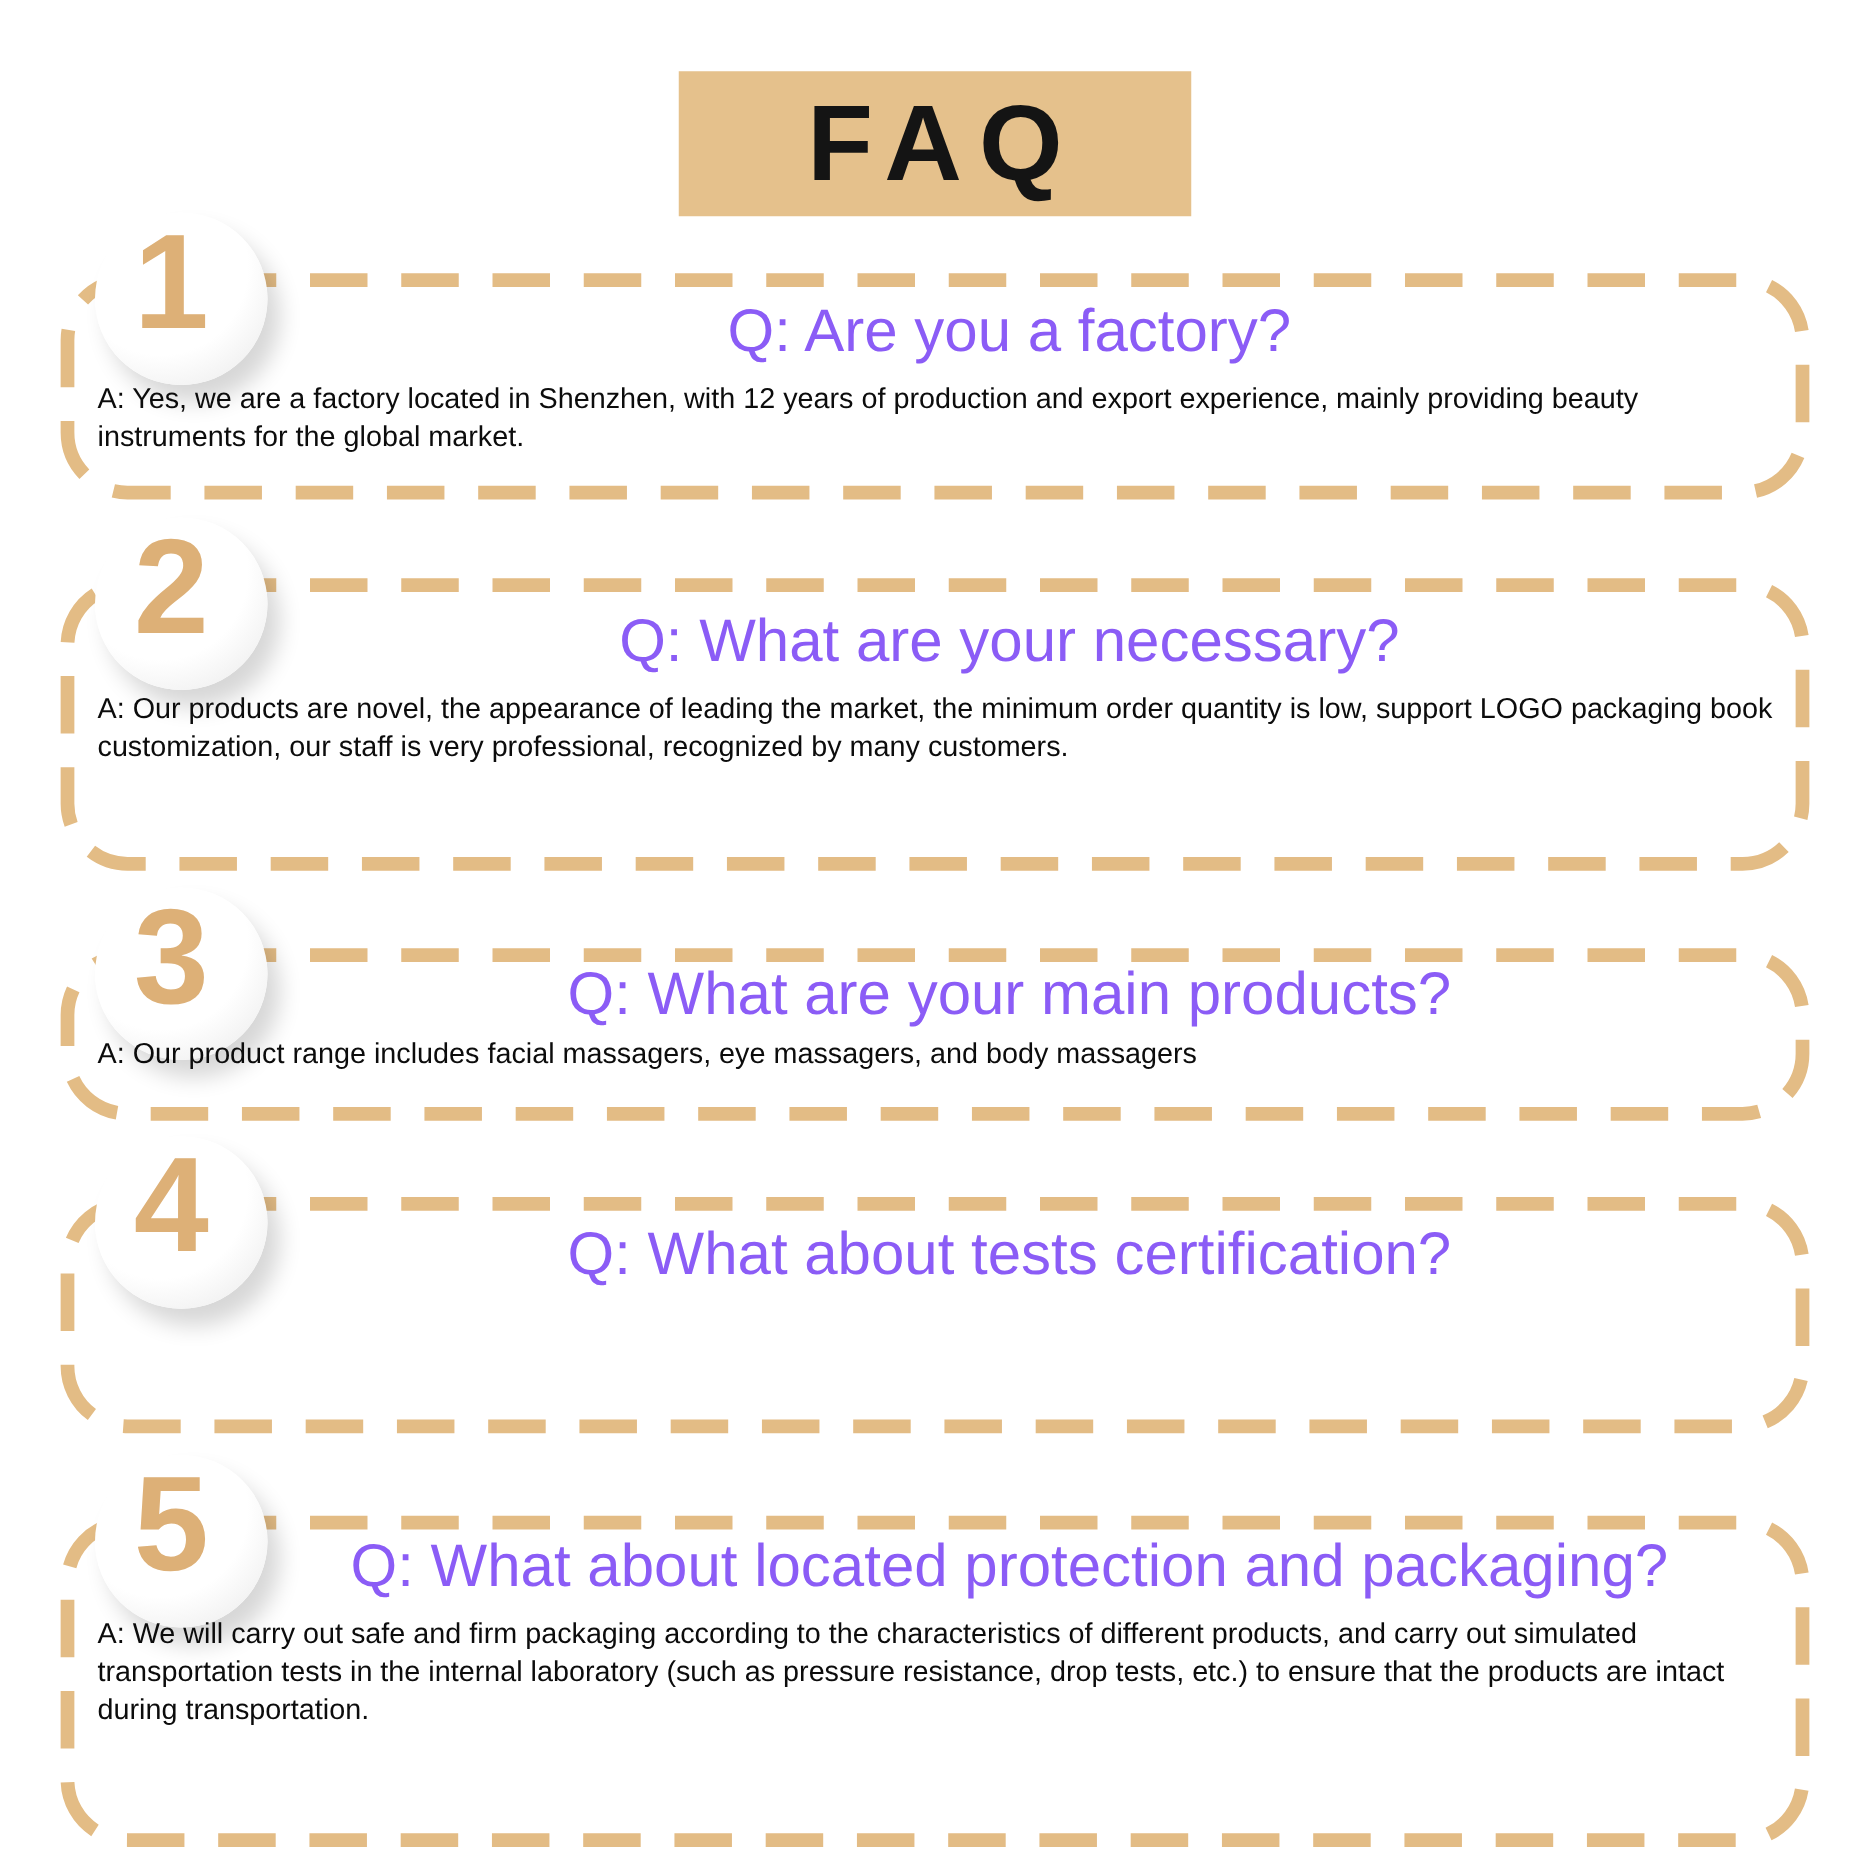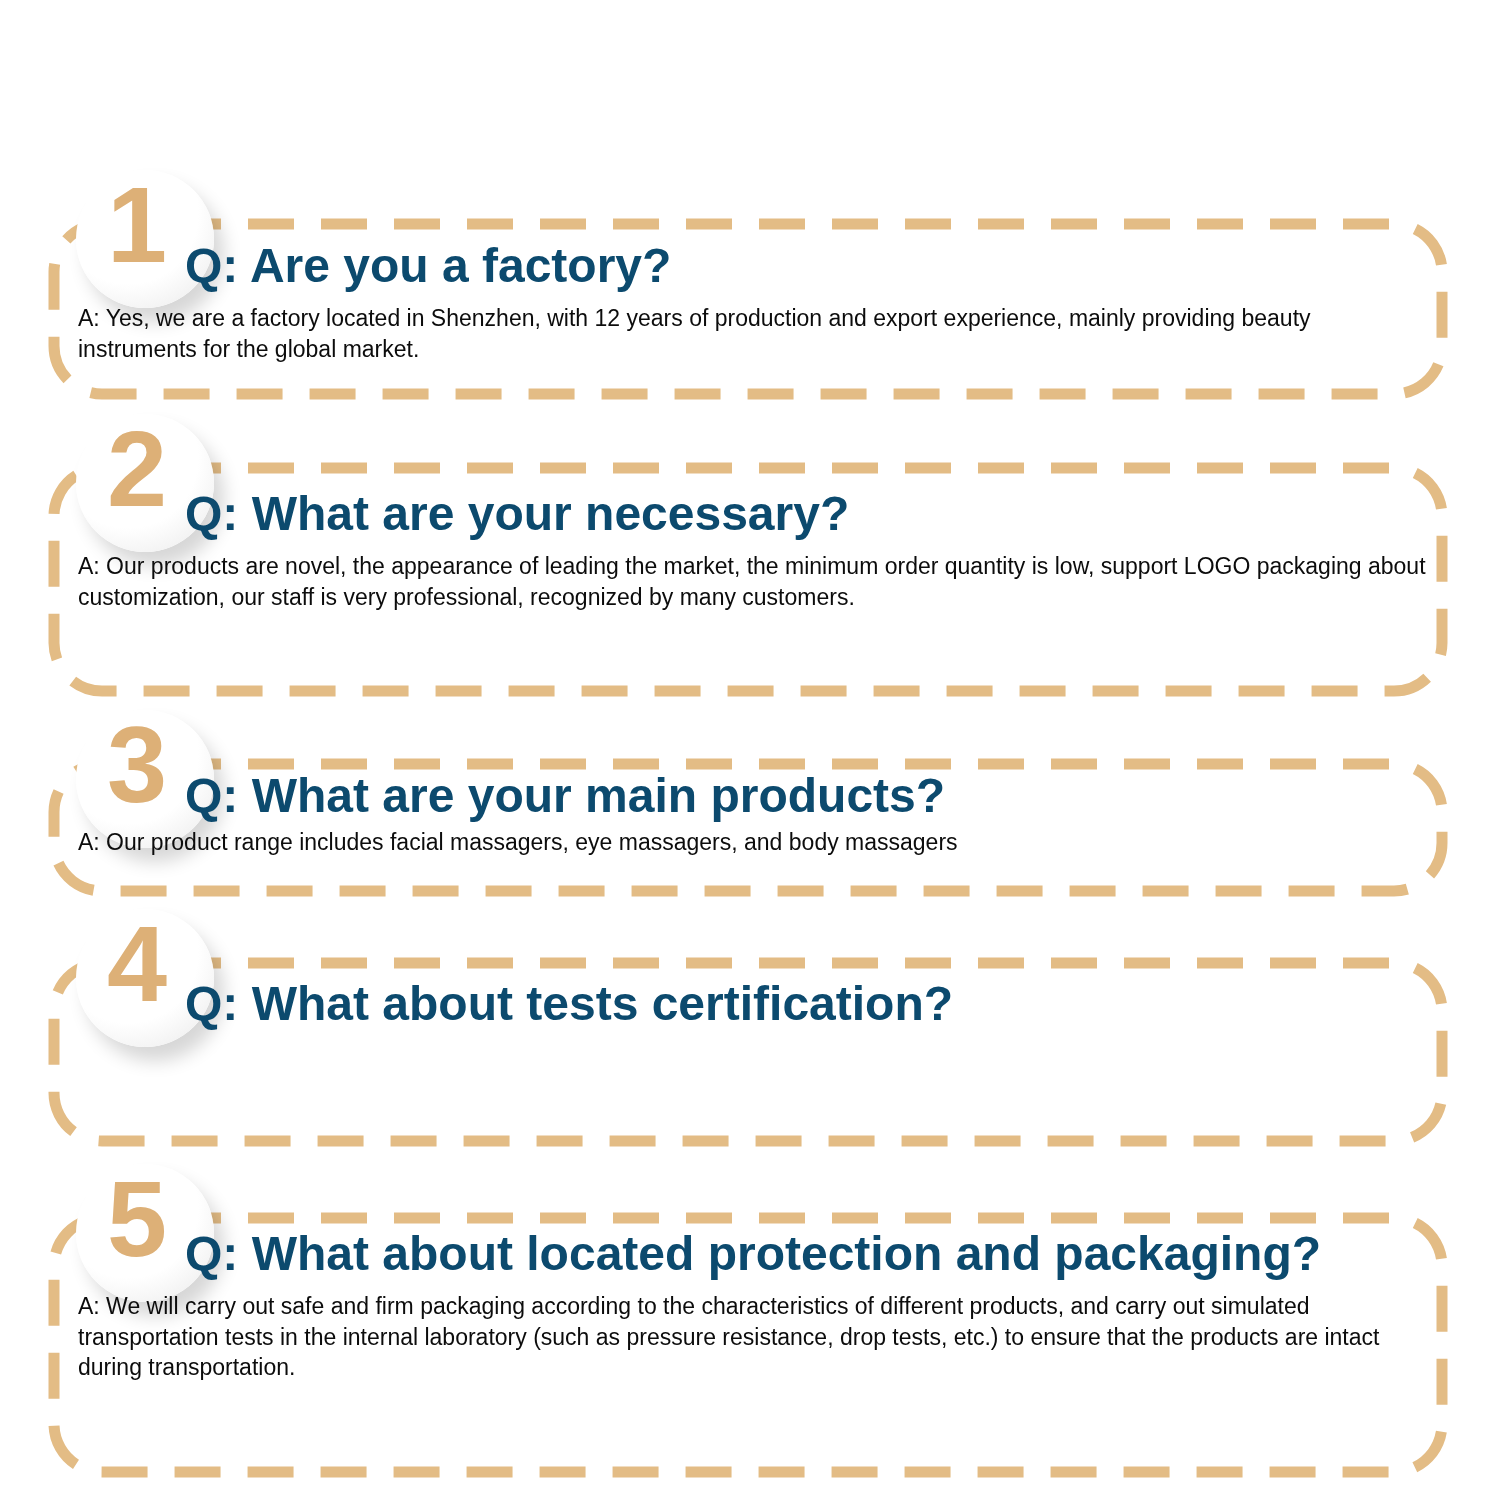--- a/index.html
+++ b/index.html
@@ -27,23 +27,24 @@
     rx:48px;fill:none;stroke:#e3bc85;stroke-width:11px;stroke-dasharray:46 27;
   }
   .s1{top:218px;height:182px;}
   .s2{top:462px;height:235px;}
   .s3{top:758px;height:139px;}
   .s4{top:957px;height:190px;}
   .s5{top:1212px;height:266px;}
 
   .qa-content{position:relative;z-index:2;padding:0 18px 0 30px;}
   .question{
-    font-size:48px;font-weight:700;color:#0c4a6e;line-height:1.15;
+    font-size:48px;font-weight:400;color:#8b5cf6;line-height:1.15;
     padding-left:107px; 
     white-space:nowrap;
+    text-align:center;
   }
   .s1 .question{padding-top:20px;}
   .s2 .question{padding-top:24px;}
   .s3 .question{padding-top:10px;}
   .s4 .question{padding-top:19px;}
   .s5 .question{padding-top:14px;}
   .answer{
     font-size:23px;color:#0c0c0c;line-height:1.33;margin-top:10px;
   }
   .s3 .answer{margin-top:4px;}
@@ -59,20 +60,23 @@
   .badge .num{
     font-size:108px;font-weight:700;color:#ddb077;line-height:1;
     transform:translate(-8px,-14px);
   }
 </style>
 </head>
 <body>
 
 <div class="canvas">
 
+  <div class="faq-banner">
+    <span class="title">FAQ</span>
+  </div>
 
   <section class="qa-box s1">
     <svg class="dash" xmlns="http://www.w3.org/2000/svg">
         <rect></rect>
       </svg>
     <div class="badge">
       <span class="num">1</span>
     </div>
     <div class="qa-content">
       <div class="question">Q: Are you a factory?</div>
@@ -82,21 +86,21 @@
 
   <section class="qa-box s2">
     <svg class="dash" xmlns="http://www.w3.org/2000/svg">
         <rect></rect>
       </svg>
     <div class="badge">
       <span class="num">2</span>
     </div>
     <div class="qa-content">
       <div class="question">Q: What are your necessary?</div>
-      <div class="answer">A: Our products are novel, the appearance of leading the market, the minimum order quantity is low, support LOGO packaging about customization, our staff is very professional, recognized by many customers.</div>
+      <div class="answer">A: Our products are novel, the appearance of leading the market, the minimum order quantity is low, support LOGO packaging book customization, our staff is very professional, recognized by many customers.</div>
     </div>
   </section>
 
   <section class="qa-box s3">
     <svg class="dash" xmlns="http://www.w3.org/2000/svg">
         <rect></rect>
       </svg>
     <div class="badge">
       <span class="num">3</span>
     </div>

